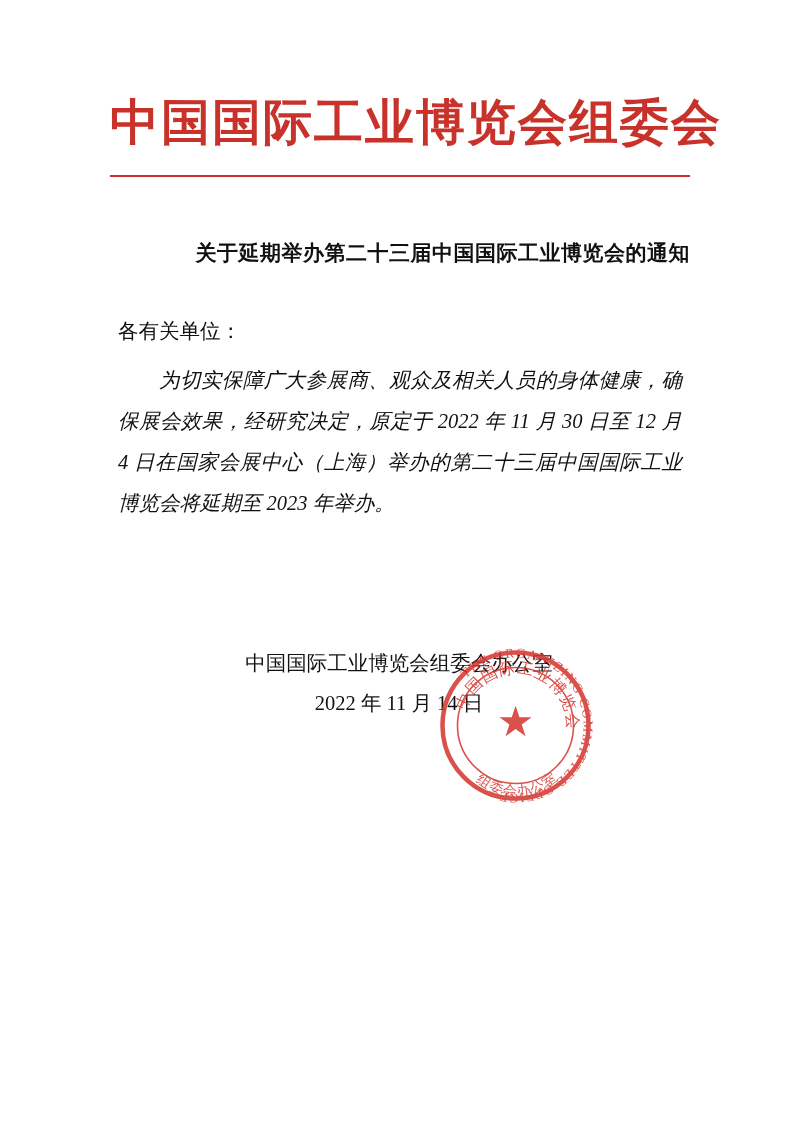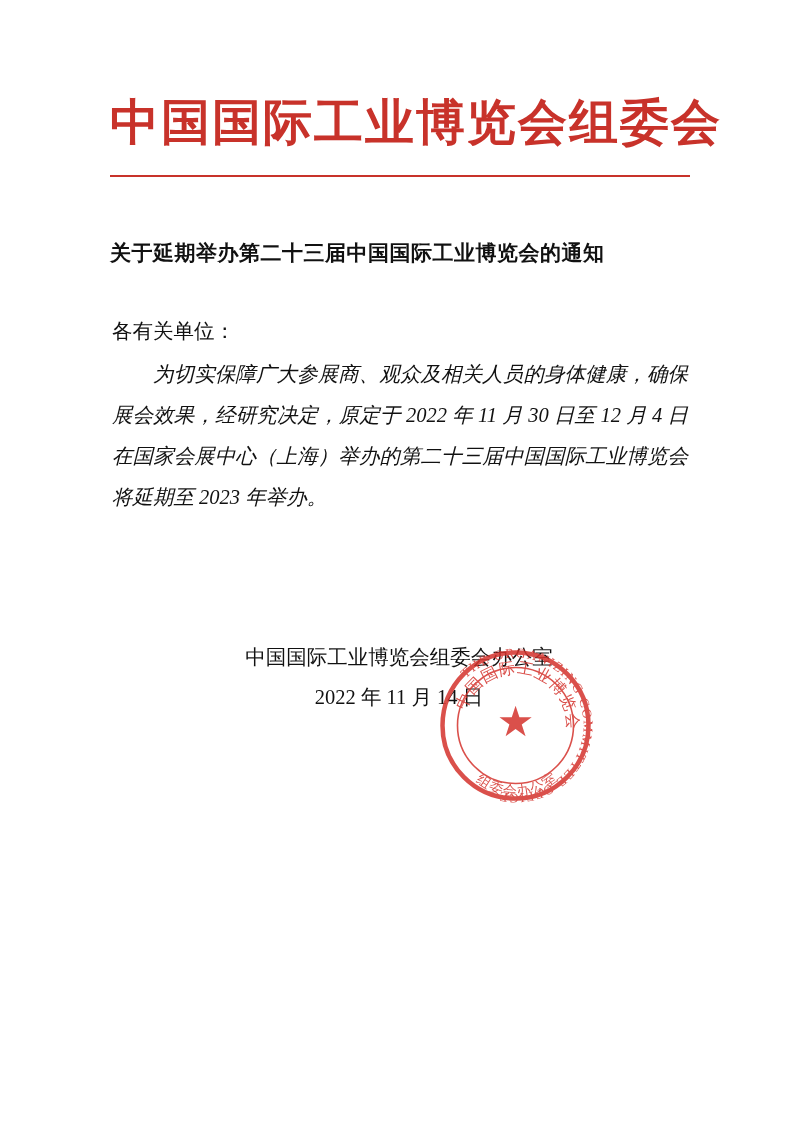--- a/index.html
+++ b/index.html
@@ -36,37 +36,37 @@
     line-height: 1.25;
     white-space: nowrap;
   }
   .letterhead-rule {
     margin-top: 22px;
     height: 2px;
     background: #c8322a;
     width: 100%;
   }
   .doc-title {
-    text-align: left;
+    text-align: right;
     font-size: 21px;
     font-weight: 700;
     margin-top: 62px;
     letter-spacing: 0.5px;
     color: #111;
     white-space: nowrap;
   }
   .body-block {
     margin-top: 44px;
     font-size: 20.5px;
     line-height: 2.0;
     color: #111;
     text-align: justify;
   }
   .para {
-    margin: 2px;
+    margin: 8px;
   }
   .indent {
     text-indent: 2em;
     font-style: italic;
   }
   .sign-block {
     margin-top: 120px;
     text-align: center;
     font-size: 20.5px;
     line-height: 1.95;

